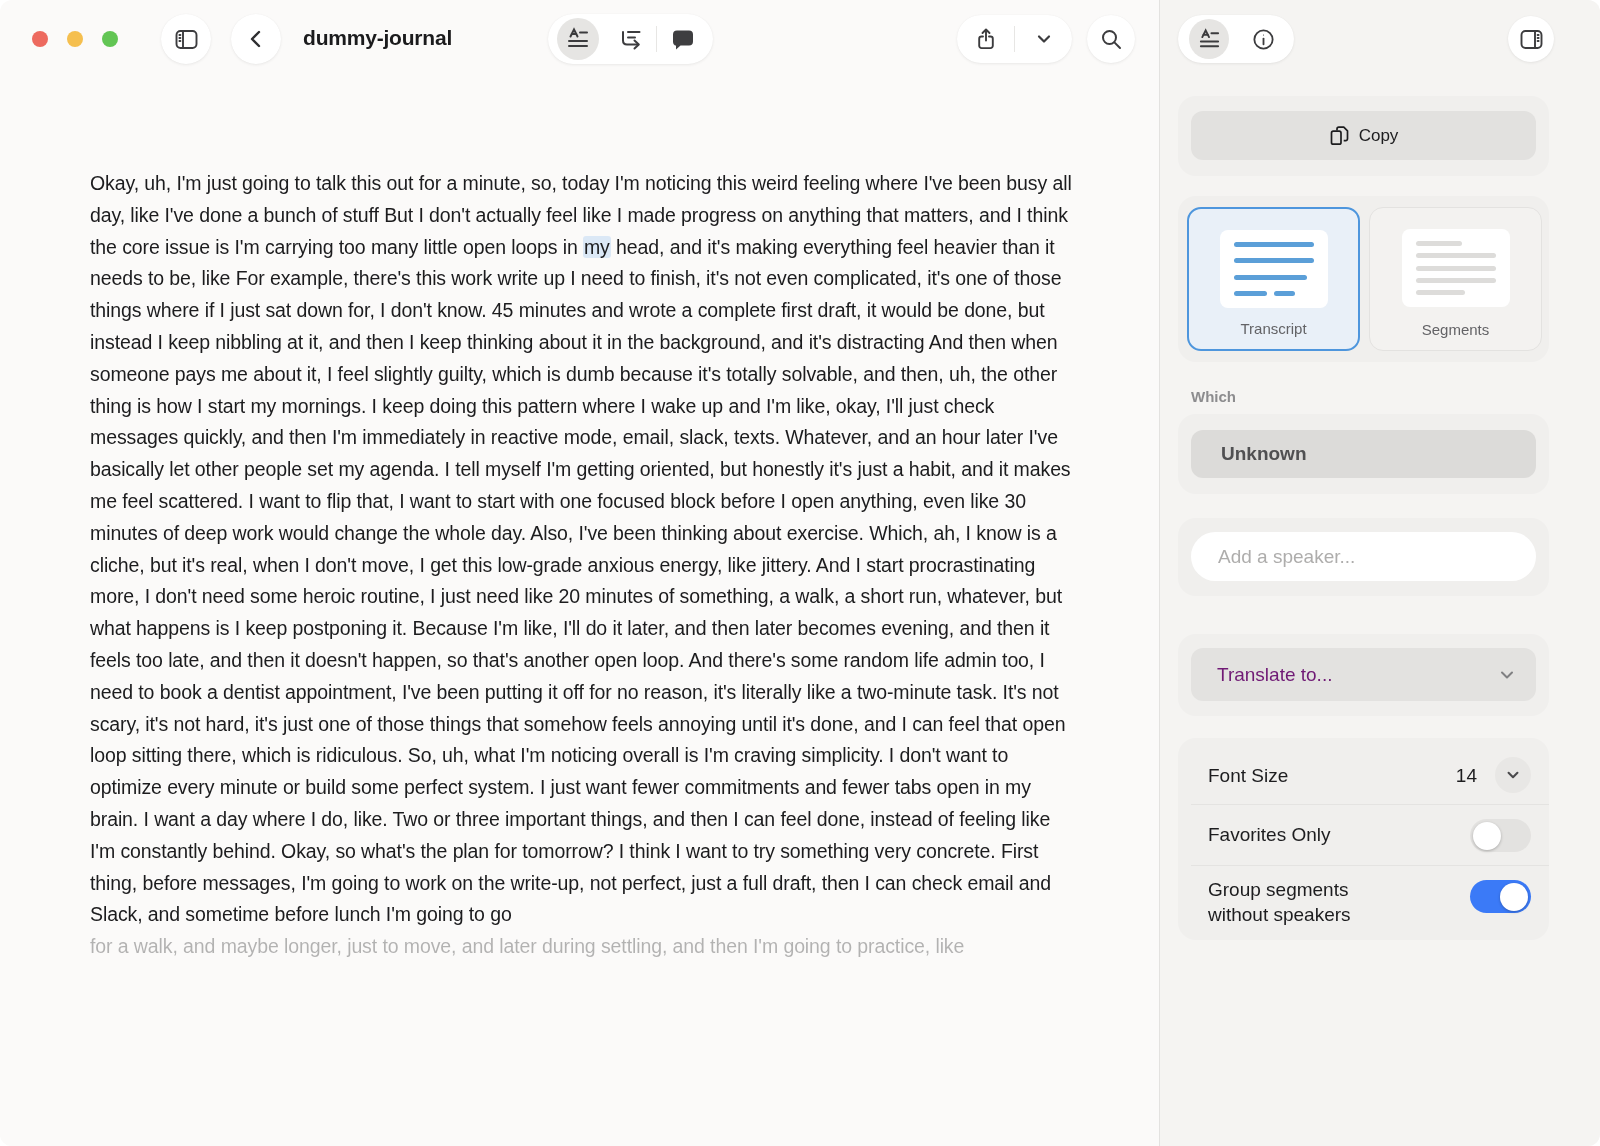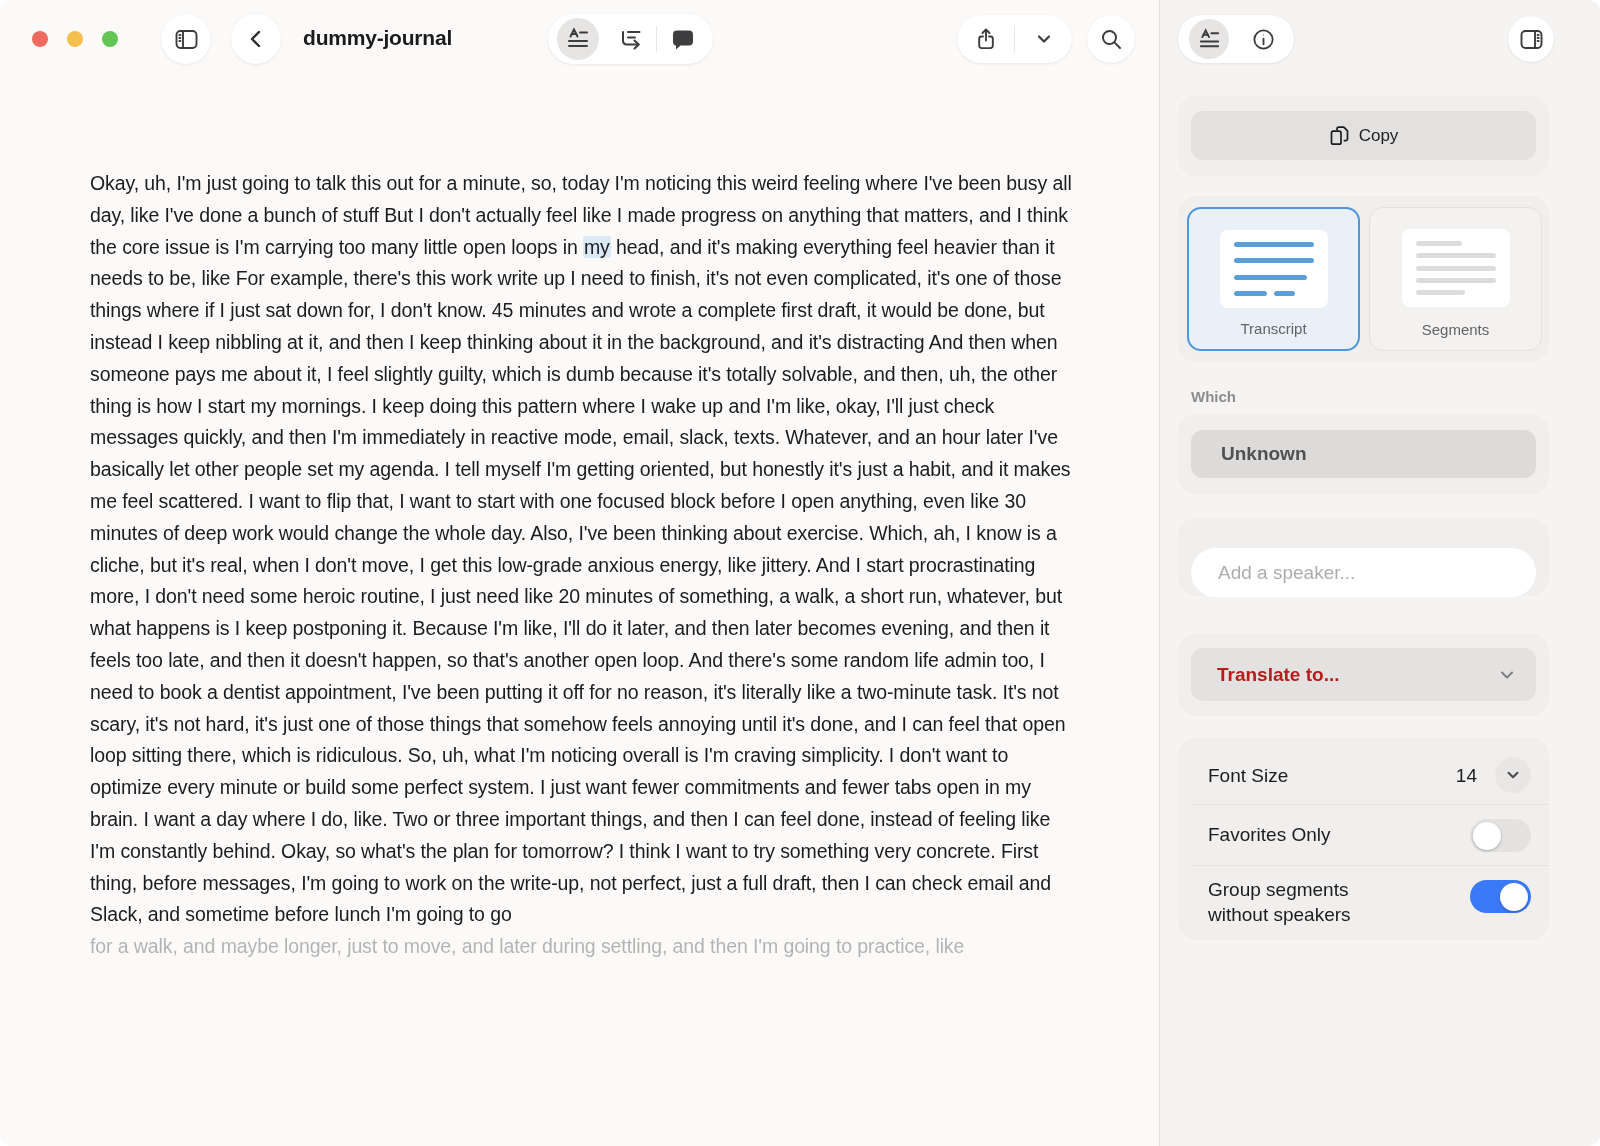--- a/index.html
+++ b/index.html
@@ -92,28 +92,27 @@
   .speaker-chip {
     position:absolute; left:13px; top:16px; width:345px; height:48px;
     background:#dcdbd9; border-radius:12px; display:flex; align-items:center;
     padding-left:30px; font-size:19px; font-weight:700; color:#505052;
   }
   .add-speaker-input {
     position:absolute; left:13px; top:14px; width:345px; height:49px;
     background:#ffffff; border:none; border-radius:25px; outline:none;
     padding-left:27px; font-size:19px; color:#0f172a;
     font-family:"Liberation Sans", sans-serif;
-    margin-top:16px;
   }
   .add-speaker-input::placeholder { color:#aeadac; }
   .translate-select {
     position:absolute; left:13px; top:14px; width:345px; height:53px;
     background:#e3e2e0; border-radius:12px; cursor:pointer;
     display:flex; align-items:center; padding:0 20px 0 26px;
-    font-size:19px; color:#b91c1c;font-weight:bold;
+    font-size:19px; color:#701a75;
   }
   .translate-select .spacer { flex:1; }
   .settings-row { position:absolute; left:0; width:100%; }
   .row-div { position:absolute; left:13px; right:0; height:1px; background:#e4e3e1; }
   .set-label { font-size:19px; color:#1d1d1f; }
   .chev-circle {
     position:absolute; width:36px; height:36px; border-radius:50%; background:#e8e7e5;
     display:flex; align-items:center; justify-content:center; cursor:pointer;
   }
   .toggle { position:absolute; width:61px; height:33px; border-radius:17px; cursor:pointer; }

